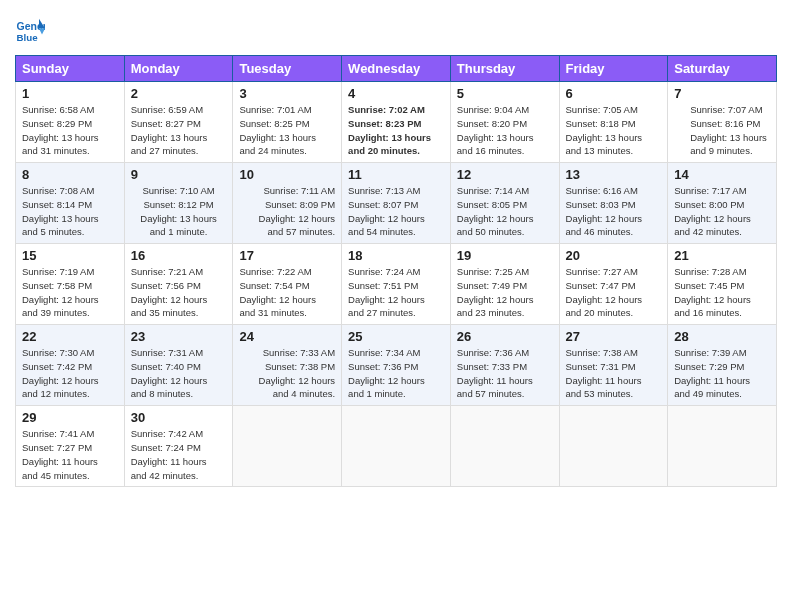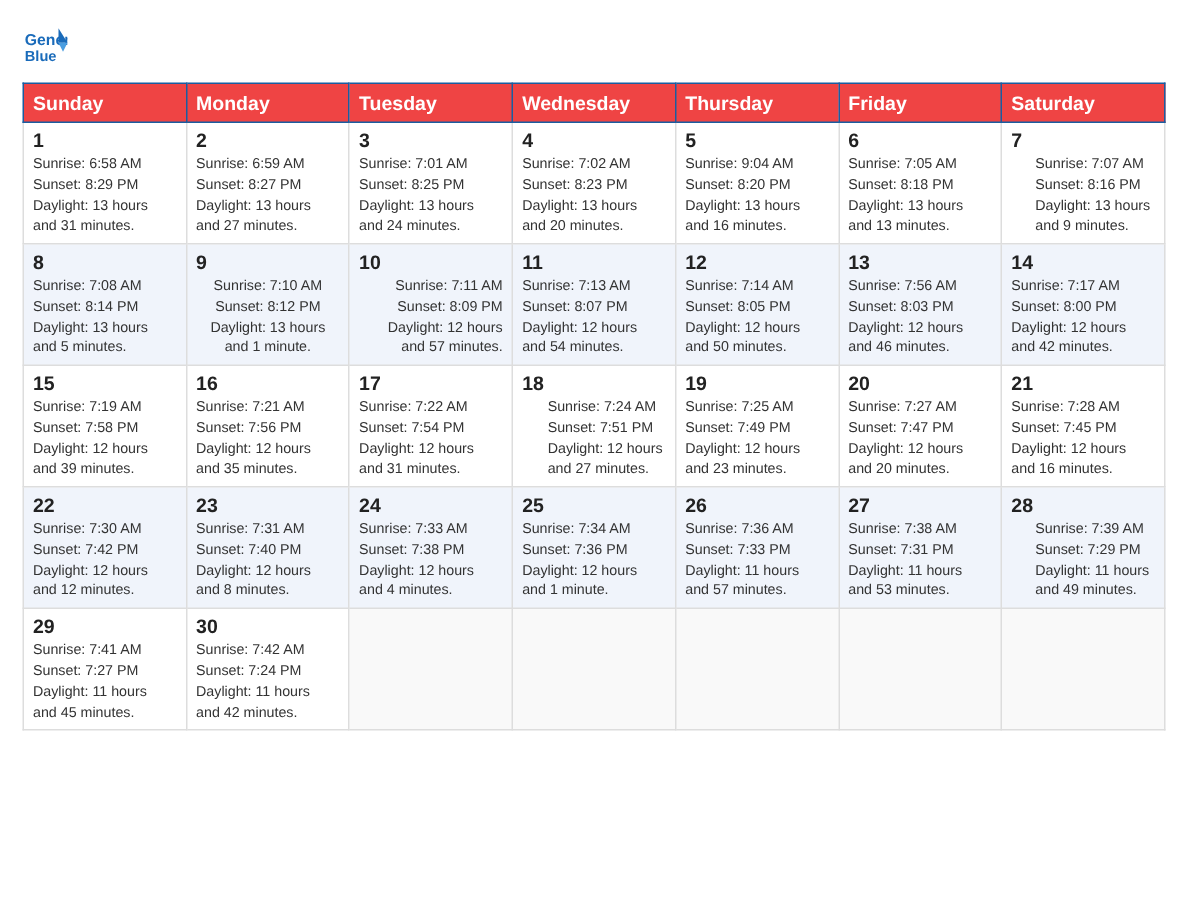--- a/index.html
+++ b/index.html
@@ -42,21 +42,21 @@
     .location-title {
       font-size: 16px;
       color: #555;
     }
     .calendar {
       width: 100%;
       border-collapse: collapse;
       table-layout: fixed;
     }
     .calendar th {
-      background: #ef4444;
+      background: #8b5cf6;
       color: #fff;
       text-align: left;
       padding: 5px 6px;
       font-size: 13px;
       font-weight: bold;
       border: 1px solid #1a5da0;
     }
     .calendar td {
       vertical-align: top;
       padding: 4px 6px;
@@ -144,21 +144,21 @@
           </td>
           <td>
             <span class="day-num">3</span>
             <div class="day-info" style="white-space: pre-line;">Sunrise: 7:01 AM
 Sunset: 8:25 PM
 Daylight: 13 hours
 and 24 minutes.</div>
           </td>
           <td>
             <span class="day-num">4</span>
-            <div class="day-info" style="white-space: pre-line;">Sunrise: 7:02 AM
+            <div class="day-info" style="white-space: pre-line; font-weight: bold;">Sunrise: 7:02 AM
 Sunset: 8:23 PM
 Daylight: 13 hours
 and 20 minutes.</div>
           </td>
           <td>
             <span class="day-num">5</span>
             <div class="day-info" style="white-space: pre-line;">Sunrise: 9:04 AM
 Sunset: 8:20 PM
 Daylight: 13 hours
 and 16 minutes.</div>
@@ -209,21 +209,21 @@
           </td>
           <td>
             <span class="day-num">12</span>
             <div class="day-info" style="white-space: pre-line;">Sunrise: 7:14 AM
 Sunset: 8:05 PM
 Daylight: 12 hours
 and 50 minutes.</div>
           </td>
           <td>
             <span class="day-num">13</span>
-            <div class="day-info" style="white-space: pre-line;">Sunrise: 7:56 AM
+            <div class="day-info" style="white-space: pre-line;">Sunrise: 6:16 AM
 Sunset: 8:03 PM
 Daylight: 12 hours
 and 46 minutes.</div>
           </td>
           <td>
             <span class="day-num">14</span>
             <div class="day-info" style="white-space: pre-line;">Sunrise: 7:17 AM
 Sunset: 8:00 PM
 Daylight: 12 hours
 and 42 minutes.</div>
@@ -246,21 +246,21 @@
           </td>
           <td>
             <span class="day-num">17</span>
             <div class="day-info" style="white-space: pre-line;">Sunrise: 7:22 AM
 Sunset: 7:54 PM
 Daylight: 12 hours
 and 31 minutes.</div>
           </td>
           <td>
             <span class="day-num">18</span>
-            <div class="day-info" style="white-space: pre-line; margin-left: 17px;">Sunrise: 7:24 AM
+            <div class="day-info" style="white-space: pre-line;">Sunrise: 7:24 AM
 Sunset: 7:51 PM
 Daylight: 12 hours
 and 27 minutes.</div>
           </td>
           <td>
             <span class="day-num">19</span>
             <div class="day-info" style="white-space: pre-line;">Sunrise: 7:25 AM
 Sunset: 7:49 PM
 Daylight: 12 hours
 and 23 minutes.</div>
@@ -290,21 +290,21 @@
           </td>
           <td>
             <span class="day-num">23</span>
             <div class="day-info" style="white-space: pre-line;">Sunrise: 7:31 AM
 Sunset: 7:40 PM
 Daylight: 12 hours
 and 8 minutes.</div>
           </td>
           <td>
             <span class="day-num">24</span>
-            <div class="day-info" style="white-space: pre-line;">Sunrise: 7:33 AM
+            <div class="day-info" style="white-space: pre-line; text-align: right;">Sunrise: 7:33 AM
 Sunset: 7:38 PM
 Daylight: 12 hours
 and 4 minutes.</div>
           </td>
           <td>
             <span class="day-num">25</span>
             <div class="day-info" style="white-space: pre-line;">Sunrise: 7:34 AM
 Sunset: 7:36 PM
 Daylight: 12 hours
 and 1 minute.</div>
@@ -318,21 +318,21 @@
           </td>
           <td>
             <span class="day-num">27</span>
             <div class="day-info" style="white-space: pre-line;">Sunrise: 7:38 AM
 Sunset: 7:31 PM
 Daylight: 11 hours
 and 53 minutes.</div>
           </td>
           <td>
             <span class="day-num">28</span>
-            <div class="day-info" style="white-space: pre-line; margin-left: 16px;">Sunrise: 7:39 AM
+            <div class="day-info" style="white-space: pre-line;">Sunrise: 7:39 AM
 Sunset: 7:29 PM
 Daylight: 11 hours
 and 49 minutes.</div>
           </td>
         </tr>
         <tr>
           <td>
             <span class="day-num">29</span>
             <div class="day-info" style="white-space: pre-line;">Sunrise: 7:41 AM
 Sunset: 7:27 PM

